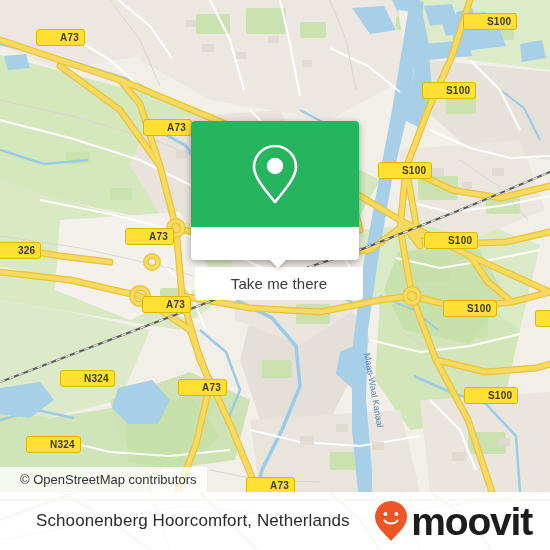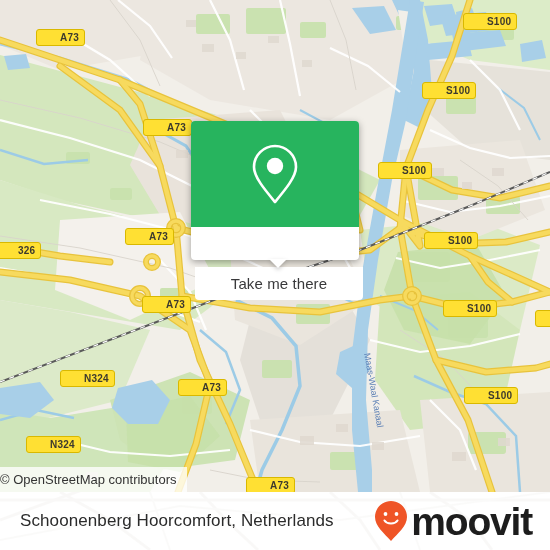--- a/index.html
+++ b/index.html
@@ -107,21 +107,21 @@
 
   
   #attribution {
     position: absolute;
     left: 0;
     top: 467px;
     height: 25px;
     background: rgba(255,255,255,.78);
     display: flex;
     align-items: center;
-    padding: 0 10px 0 0;
+    padding: 0 10px 0 20px;
     box-sizing: border-box;
   }
   #attribution span {
     color: #333333;
     font-family: "Liberation Sans", sans-serif;
     font-size: 13px;
   }
 
   
   #footer {
@@ -139,21 +139,21 @@
     width: 550px; height: 550px;
     opacity: .10;
     pointer-events: none;
   }
   #footer-inner {
     position: relative;
     width: 550px; height: 58px;
     display: flex;
     align-items: center;
     justify-content: space-between;
-    padding: 0 18px 0 20px;
+    padding: 0 18px 0 36px;
     box-sizing: border-box;
   }
   #place-title {
     color: #2b2b2b;
     font-family: "Liberation Sans", sans-serif;
     font-size: 17px;
     letter-spacing: .1px;
     white-space: nowrap;
   }
   #brand {

